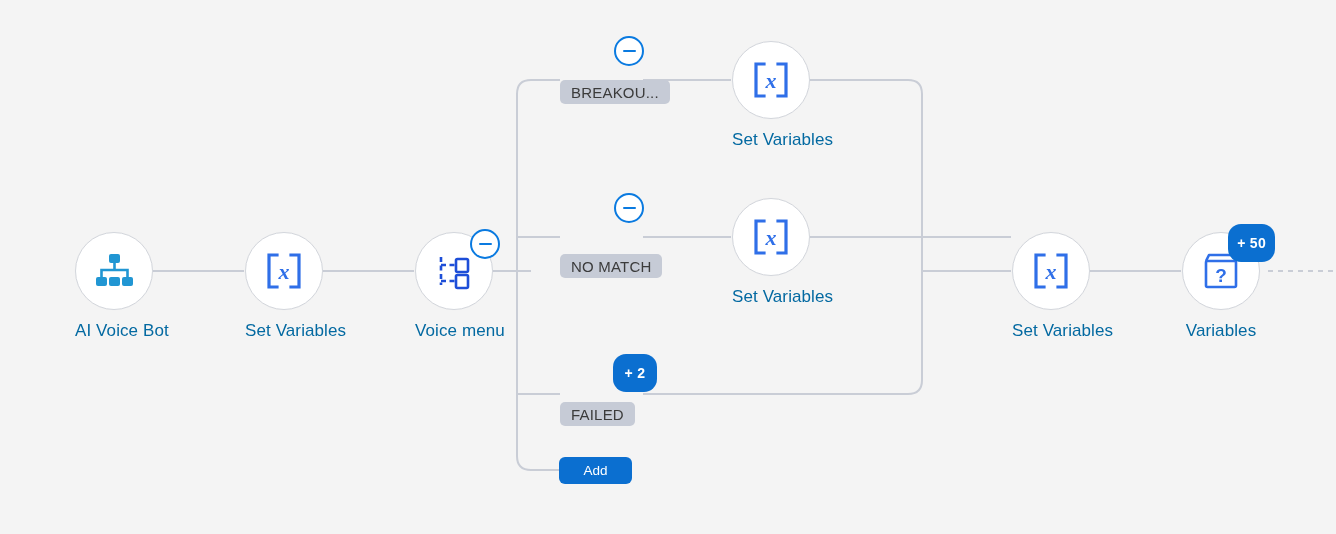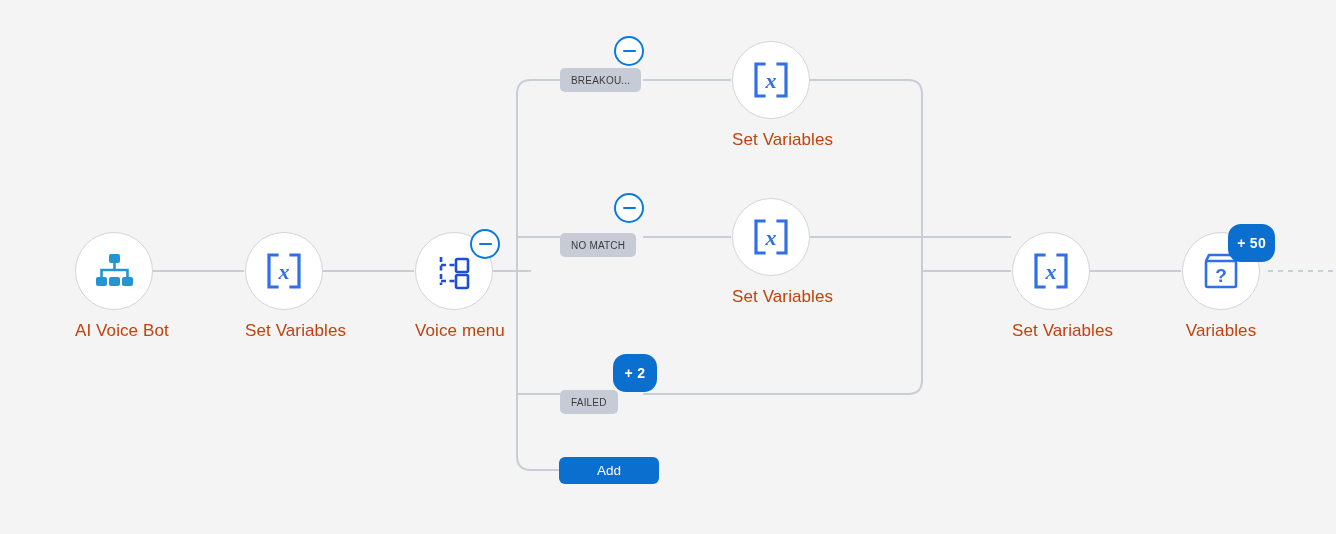--- a/index.html
+++ b/index.html
@@ -29,21 +29,21 @@
     background: #ffffff;
     border: 1px solid #d3d6dc;
     display: flex;
     align-items: center;
     justify-content: center;
     box-shadow: 0 0 0 0.5px rgba(0,0,0,0.01);
   }
   .node .caption {
     margin-top: 11px;
     font-size: 17px;
-    color: #c2410c;
+    color: #0369a1;
     white-space: nowrap;
     letter-spacing: 0.1px;
   }
 
   
   .badge-minus {
     position: absolute;
     width: 30px; height: 30px;
     border-radius: 50%;
     background: #ffffff;
@@ -75,31 +75,32 @@
   }
 
   
   .branch-label {
     position: absolute;
     height: 24px;
     padding: 0 11px;
     border-radius: 5px;
     background: #c6cbd6;
     color: #3b3b3b;
-    font-size: 10px;
+    font-size: 15px;
     display: flex; align-items: center; justify-content: center;
     white-space: nowrap;
     z-index: 5;
     letter-spacing: 0.2px;
+    margin-top: 12px;
   }
 
   
   .add-btn {
     position: absolute;
-    width: 100px; height: 27px;
+    width: 73px; height: 27px;
     border-radius: 6px;
     background: #0b6fd0;
     color: #ffffff;
     font-size: 13.5px;
     border: none;
     cursor: pointer;
     display: flex; align-items: center; justify-content: center;
     z-index: 5;
     font-family: "Liberation Sans", sans-serif;
   }
@@ -210,21 +211,21 @@
         <svg class="icon-svg" width="42" height="40" viewBox="0 0 42 40" aria-hidden="true">
           <path d="M14 4 H 6 V 36 H 14" stroke="#2f6fe8" stroke-width="3.2" fill="none" stroke-linecap="square"></path>
           <path d="M28 4 H 36 V 36 H 28" stroke="#2f6fe8" stroke-width="3.2" fill="none" stroke-linecap="square"></path>
           <text x="21" y="28" text-anchor="middle" font-family="'Liberation Serif',serif" font-size="22" font-style="italic" font-weight="bold" fill="#2f6fe8">x</text>
         </svg>
       </span>
     </div>
     <div class="caption">Set Variables</div>
   </div>
 
-  <div class="branch-label" style="left:560px; top:233px;">
+  <div class="branch-label" style="left:560px; top:242px;">
     <span>NO MATCH</span>
   </div>
   <span class="badge-minus" style="left:614px; top:193px;"></span>
 
   <div class="node" style="left:732px; top:198px;">
     <div class="circle">
       <span>
         <svg class="icon-svg" width="42" height="40" viewBox="0 0 42 40" aria-hidden="true">
           <path d="M14 4 H 6 V 36 H 14" stroke="#2f6fe8" stroke-width="3.2" fill="none" stroke-linecap="square"></path>
           <path d="M28 4 H 36 V 36 H 28" stroke="#2f6fe8" stroke-width="3.2" fill="none" stroke-linecap="square"></path>

